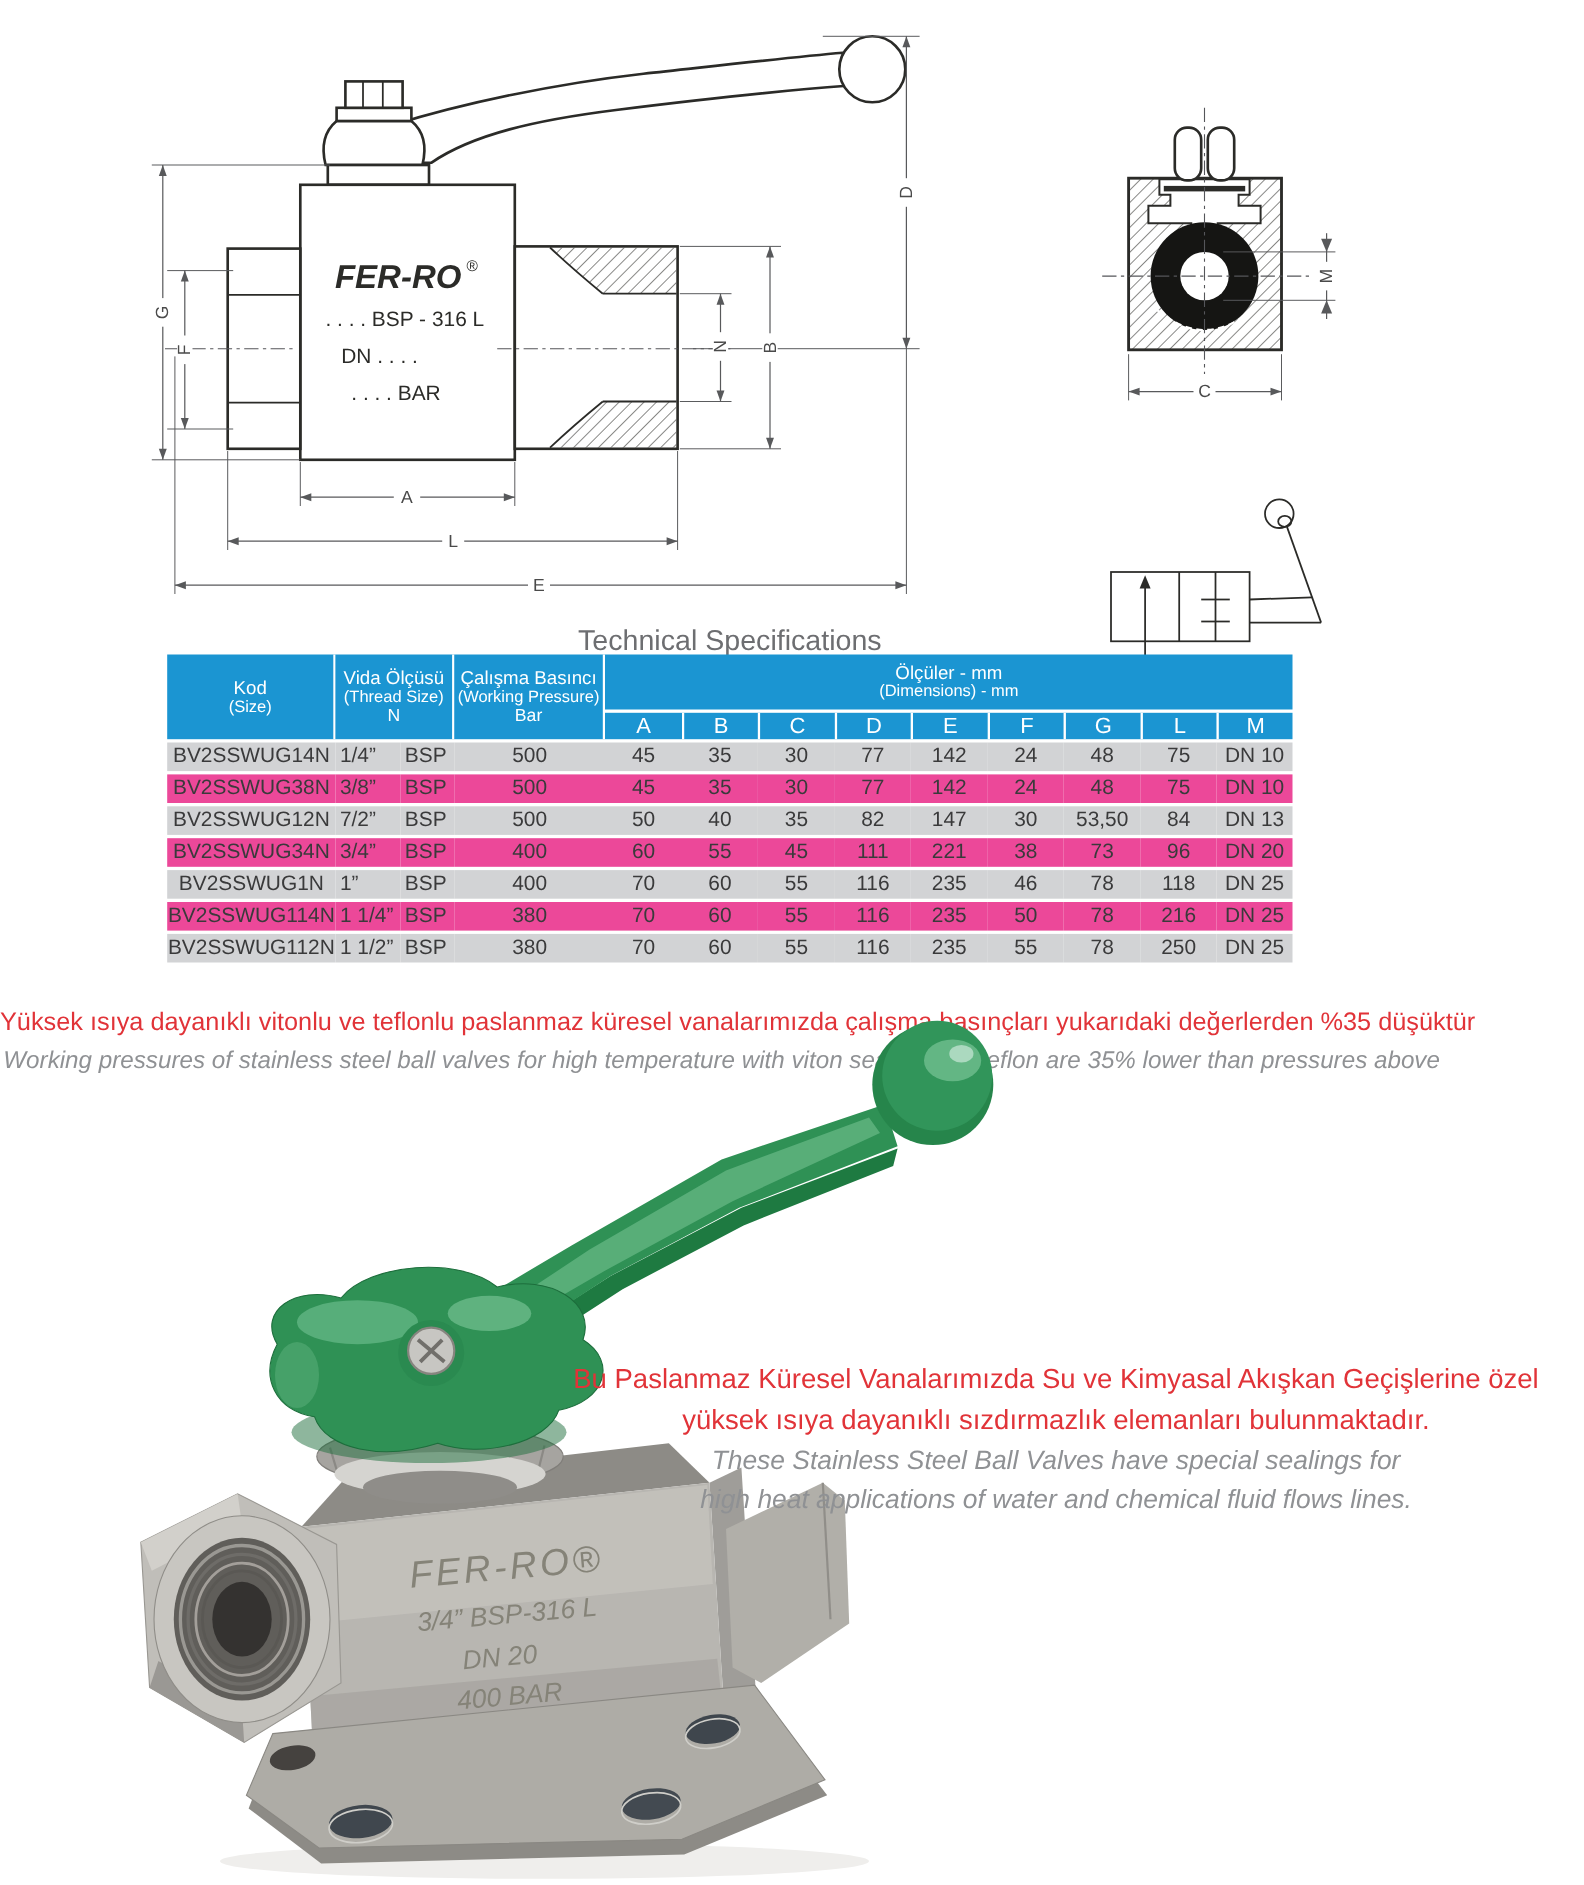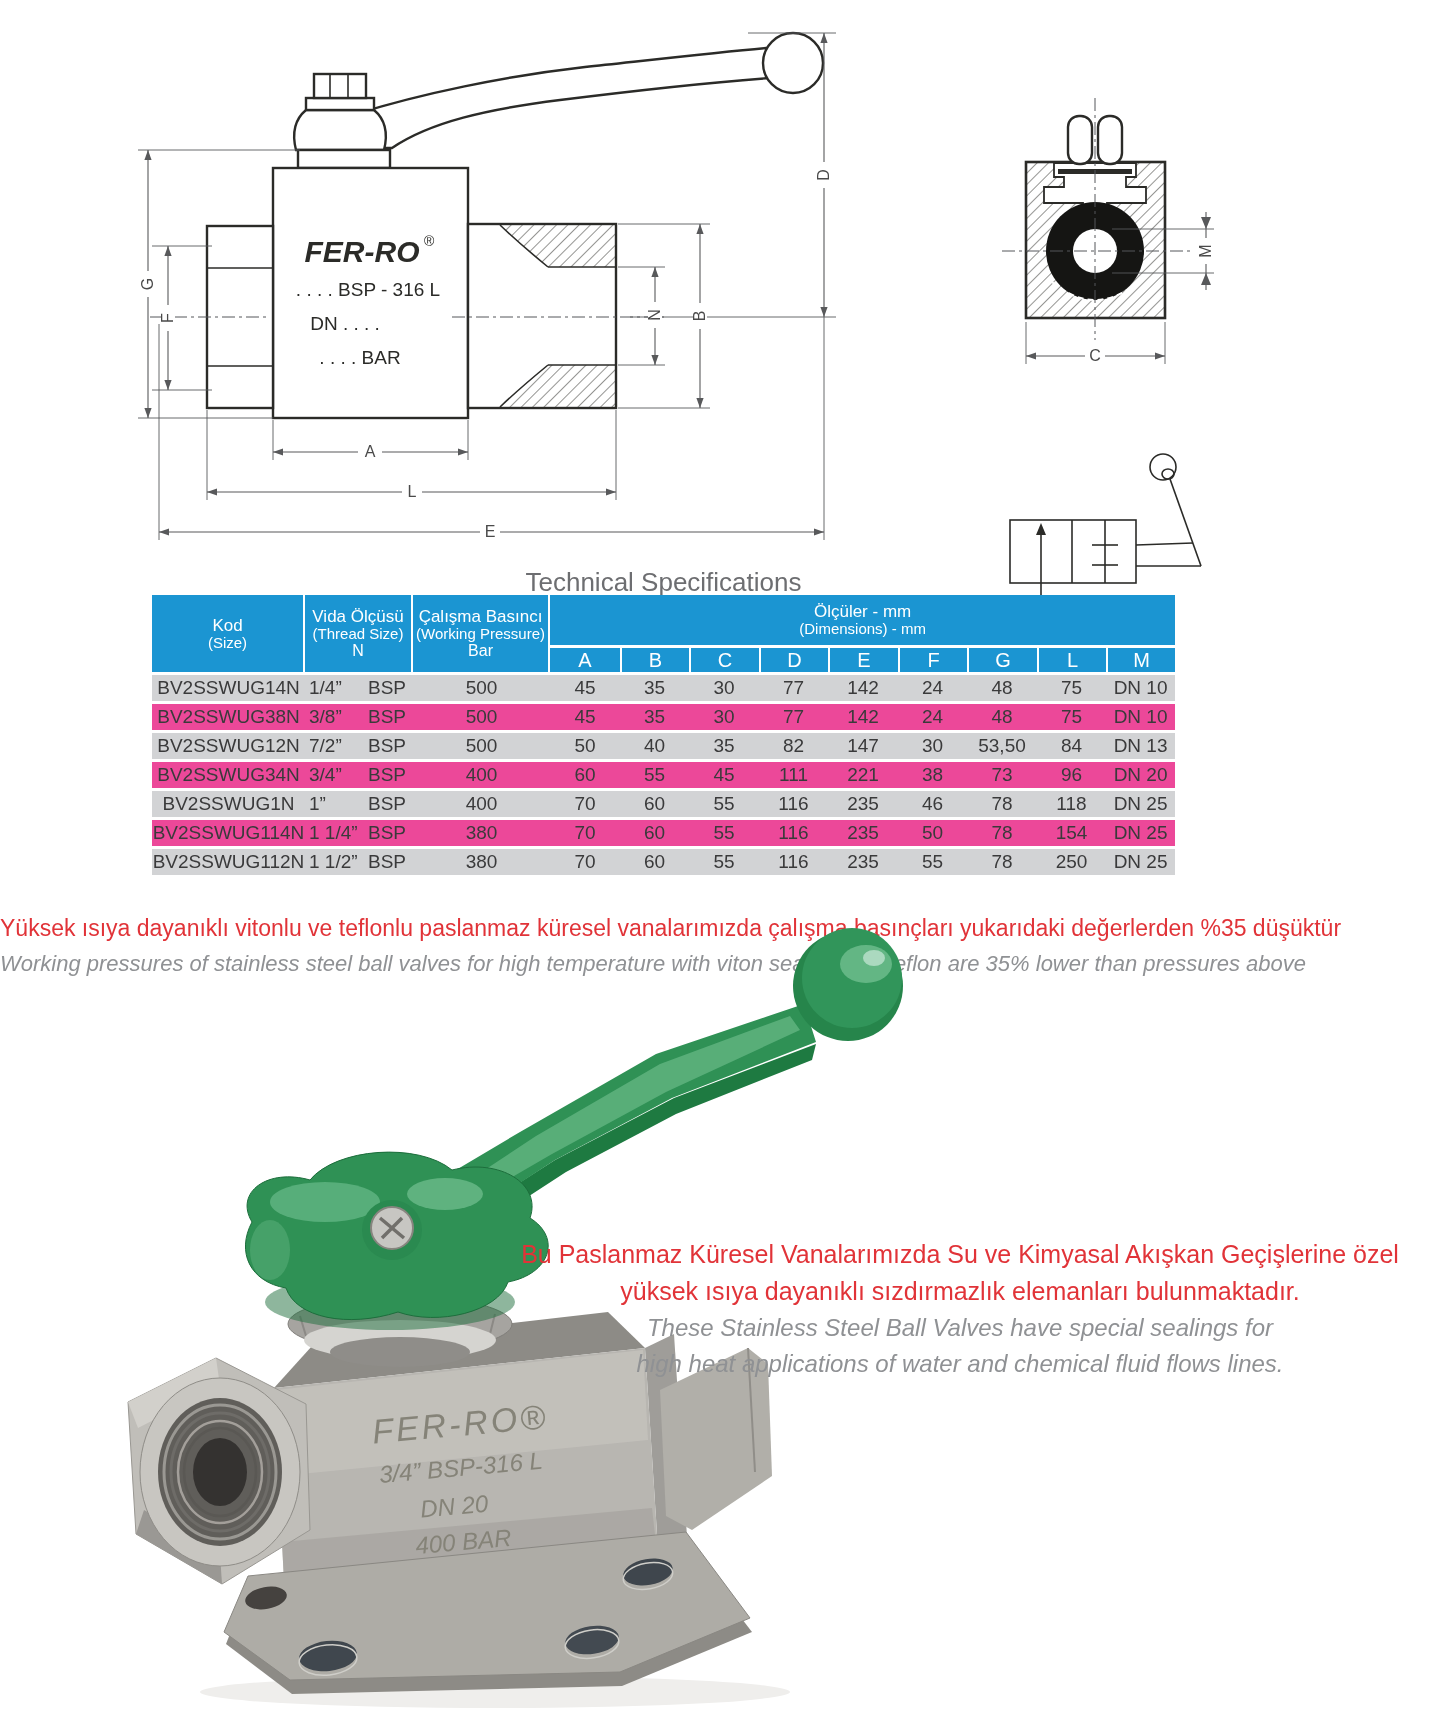--- a/index.html
+++ b/index.html
@@ -29,21 +29,21 @@
   #spec-table tr.hdr-letters th:first-child{border-left:none;}
   #spec-table td{
     height:26px;text-align:center;font-size:19px;color:#3a3a3b;
     padding:0;white-space:nowrap;overflow:hidden;
   }
   #spec-table tr.gray td{background:#d2d3d5;margin-top:10px;}
   #spec-table tr.cream td{background:#ec4899;}
   #spec-table td.cell-size,#spec-table td.cell-type{text-align:left;padding-left:4px;}
 
   
-  .note-line{left:0;width:1309px;text-align:left;white-space:nowrap;}
+  .note-line{left:0;width:1309px;text-align:right;white-space:nowrap;}
   #note-tr{top:915px;font-size:23px;color:#e13338;}
   #note-en{top:951px;font-size:22px;font-style:italic;color:#8f9194;}
 
   
   #caption-block{left:455px;top:1236px;width:1010px;text-align:center;}
   .cap-red{font-size:25px;color:#e13338;line-height:37px;white-space:nowrap;}
   .cap-gray{font-size:24px;font-style:italic;color:#8f9194;line-height:36px;white-space:nowrap;}
 
   
   .outline{fill:#ffffff;stroke:#2b2b28;stroke-width:2.4;}
@@ -366,21 +366,21 @@
     <td class="cell-size">1 1/4”</td>
     <td class="cell-type">BSP</td>
     <td>380</td>
     <td>70</td>
     <td>60</td>
     <td>55</td>
     <td>116</td>
     <td>235</td>
     <td>50</td>
     <td>78</td>
-    <td>154</td>
+    <td>216</td>
     <td>DN 25</td>
   </tr>
         <tr class="gray">
     <td class="cell-code">BV2SSWUG112N</td>
     <td class="cell-size">1 1/2”</td>
     <td class="cell-type">BSP</td>
     <td>380</td>
     <td>70</td>
     <td>60</td>
     <td>55</td>

